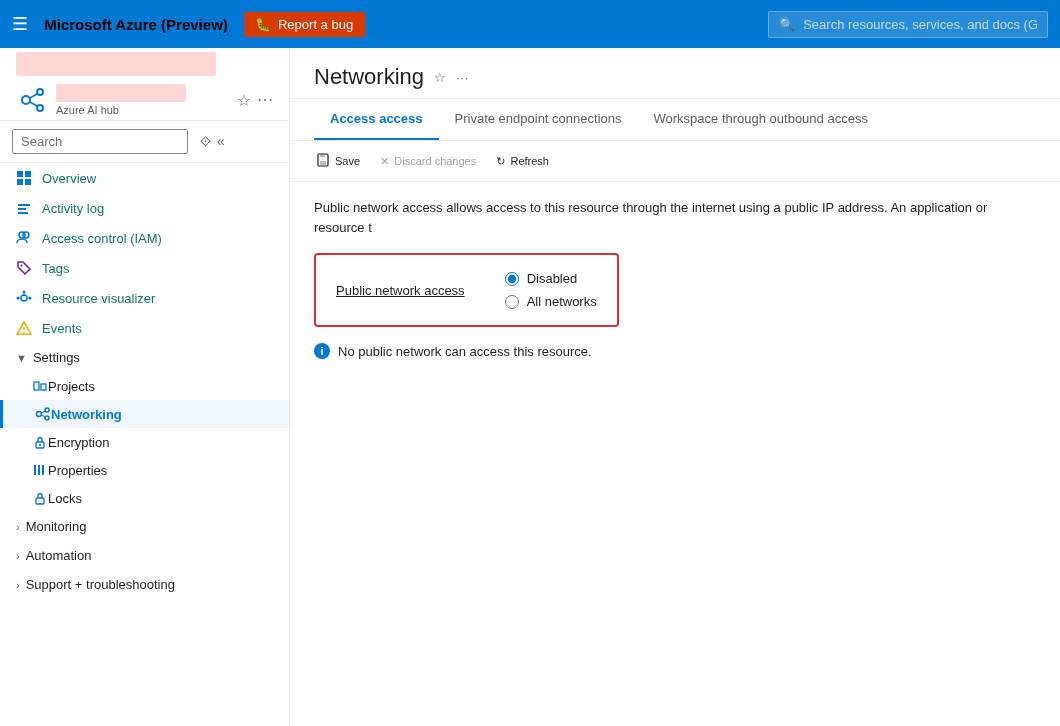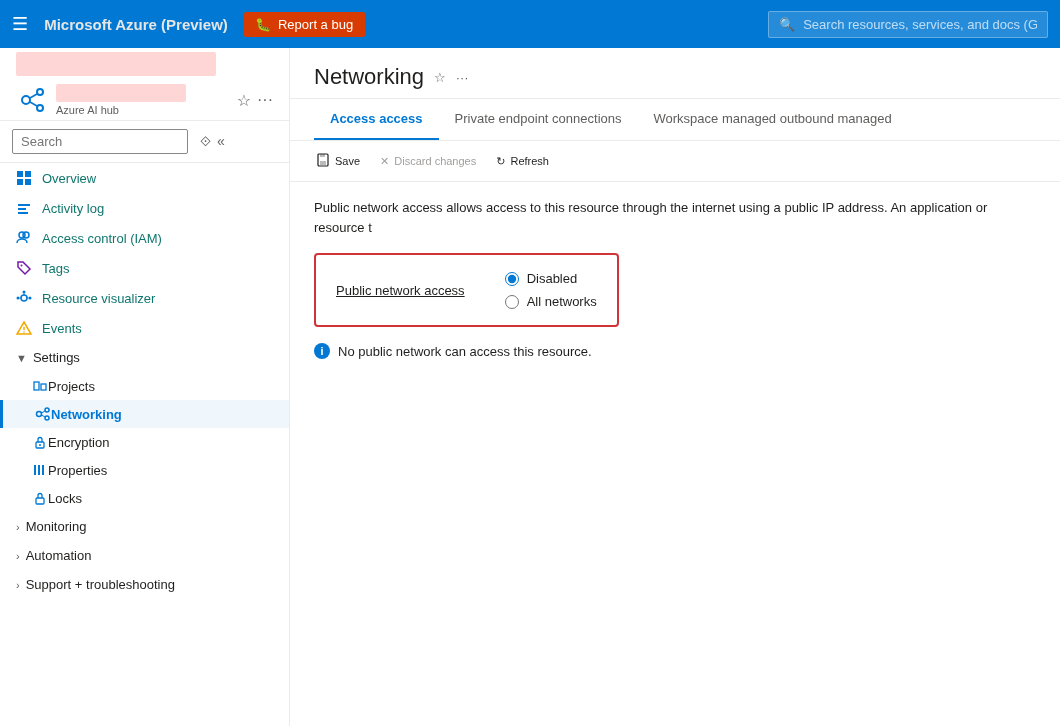--- a/index.html
+++ b/index.html
@@ -12,21 +12,21 @@
       height: 48px;
       display: flex;
       align-items: center;
       padding: 0 12px;
       gap: 16px;
       position: fixed;
       top: 0; left: 0; right: 0;
       z-index: 100;
     }
     .topbar-hamburger { color: white; font-size: 18px; cursor: pointer; }
-    .topbar-title { color: #e5e5e5; font-weight: 600; font-size: 15px; flex-shrink: 0; }
+    .topbar-title { color: #000000; font-weight: 600; font-size: 15px; flex-shrink: 0; }
     .report-bug-btn {
       background: #d83b01;
       color: white;
       border: none;
       border-radius: 2px;
       padding: 5px 12px;
       font-size: 13px;
       cursor: pointer;
       display: flex;
       align-items: center;
@@ -500,21 +500,21 @@
     </div>
 
     <div class="tabs-bar">
       <div class="tab active">
         <span>Access access</span>
       </div>
       <div class="tab">
         <span>Private endpoint connections</span>
       </div>
       <div class="tab">
-        <span>Workspace managed outbound managed</span>
+        <span>Workspace through outbound access</span>
       </div>
     </div>
 
     <div class="toolbar">
       <button class="toolbar-btn">
         <span>
           <svg width="14" height="14" viewBox="0 0 14 14">
               <rect x="2" y="1" width="10" height="12" rx="1" fill="none" stroke="#201f1e" stroke-width="1.2"></rect>
               <rect x="4" y="8" width="6" height="4" fill="#201f1e" opacity="0.3"></rect>
               <rect x="4" y="1" width="5" height="3" fill="#201f1e" opacity="0.3"></rect>

